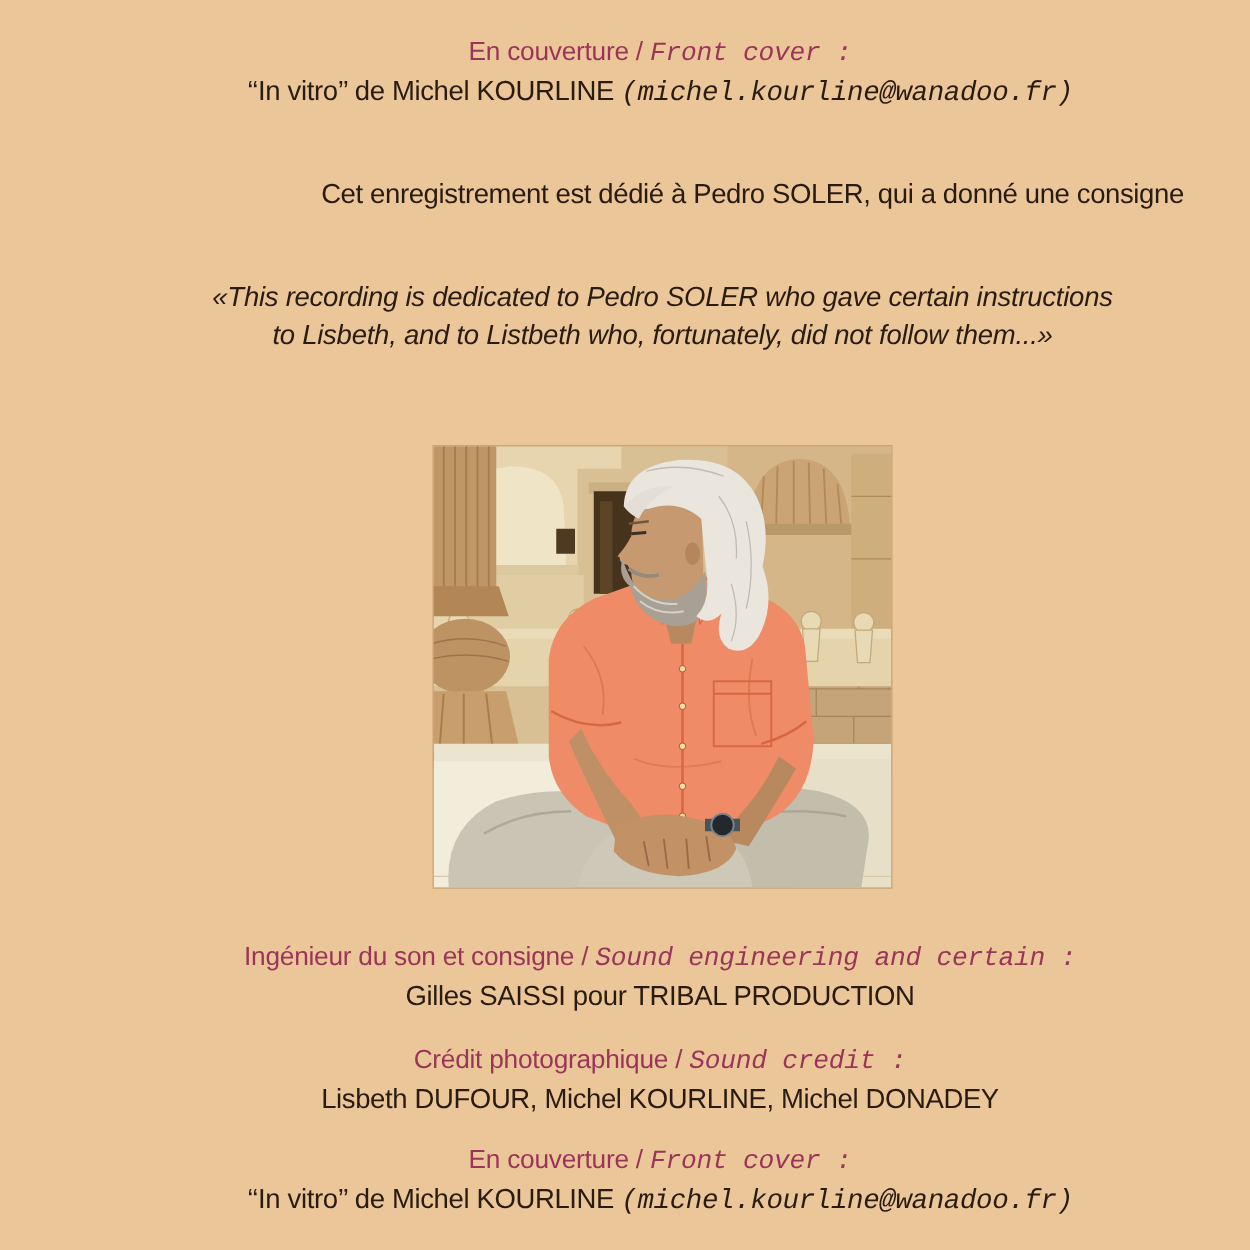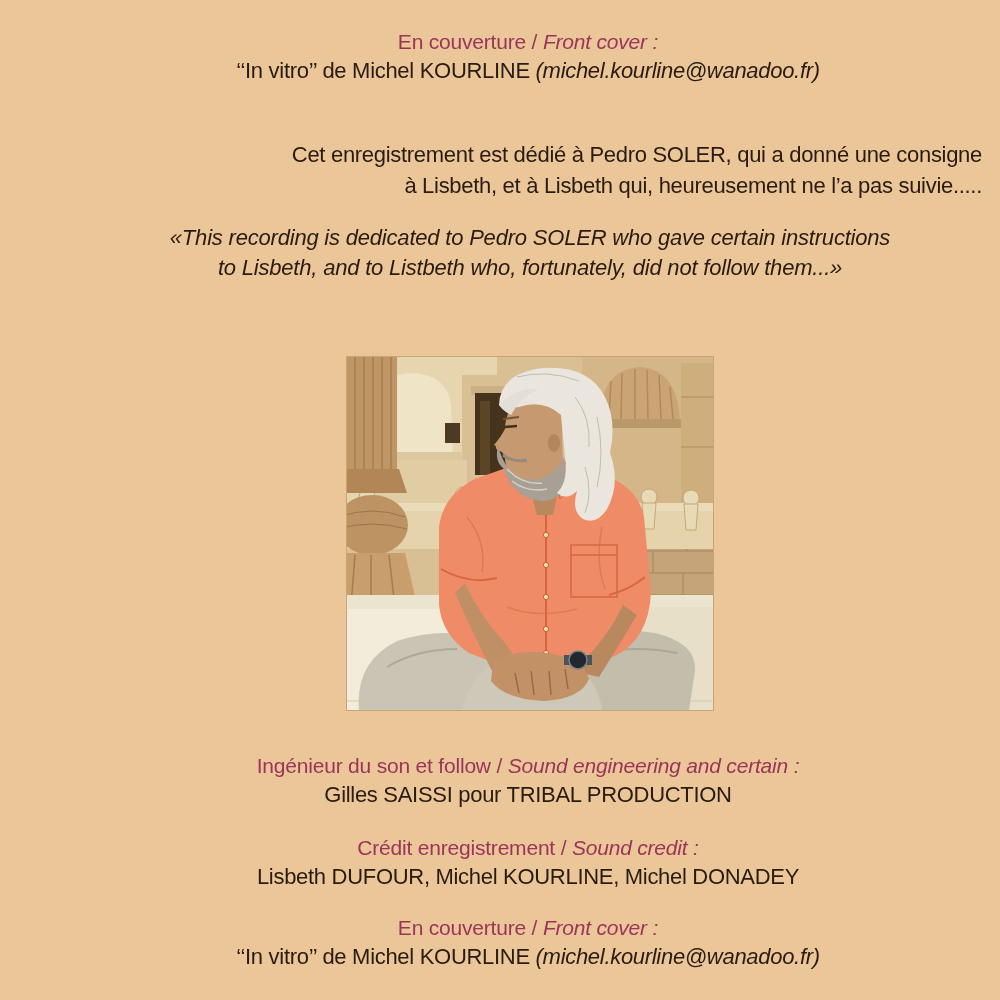--- a/index.html
+++ b/index.html
@@ -8,30 +8,30 @@
     background:#ebc699;
     font-family:"Liberation Sans", sans-serif;
   }
   .center {
     position:absolute; left:28px; width:1000px; text-align:center;
   }
   .heading {
     color:#9a3559; font-size:21px; line-height:25px; letter-spacing:-0.2px;
     font-weight:normal;
   }
-  .it { font-style:italic; }
+  .it { font-style:italic;font-family:Liberation Mono, monospace; }
   .bodyline {
     color:#2a1b10; font-size:22px; line-height:27px; letter-spacing:-0.3px;
     margin-top:3px;
   }
   .para {
     color:#2a1b10; font-size:22px; line-height:31px; letter-spacing:-0.3px;
   }
   .dedication-fr {
-    position:absolute; left:222px; top:139px; text-align:right; width:760px;
+    position:absolute; left:222px; top:139px; text-align:center; width:760px;
   }
   .dedication-en {
     position:absolute; left:30px; top:223px; width:1000px; text-align:center;
     font-style:italic; color:#2a1b10; font-size:22px; line-height:30px;
     letter-spacing:-0.2px;
   }
   .photo-frame {
     position:absolute; left:347px; top:357px; width:366px; height:353px;
     outline:1px solid rgba(140,100,55,0.35);
   }
@@ -48,21 +48,20 @@
   <div class="heading">
     <span>En couverture</span><span> / </span><span class="it">Front cover :</span>
   </div>
   <div class="bodyline">
     <span>‘‘In vitro’’ de Michel KOURLINE </span><span class="it">(michel.kourline@wanadoo.fr)</span>
   </div>
 </section>
 
 <section class="dedication-fr para">
   <div>Cet enregistrement est dédié à Pedro SOLER, qui a donné une consigne</div>
-  <div>à Lisbeth, et à  Lisbeth qui, heureusement ne l’a pas suivie.....</div>
 </section>
 
 <section class="dedication-en">
   <div>«This recording is dedicated to Pedro SOLER who gave certain instructions</div>
   <div>to Lisbeth, and to Listbeth who, fortunately, did not follow them...»</div>
 </section>
 
 <figure class="photo-frame" style="margin:0" role="img" aria-label="Michel Kourline, white-haired with a grey beard, wearing a salmon short-sleeved shirt and beige trousers, seated cross-legged with a wristwatch, in front of carved sandstone temple buildings with a dark doorway, domes and a balustrade">
   <svg viewBox="0 0 366 353" xmlns="http://www.w3.org/2000/svg">
 
@@ -211,28 +210,28 @@
         <path d="M228,40 Q244,60 242,90"></path>
         <path d="M250,60 Q258,96 250,130"></path>
         <path d="M238,110 Q246,136 238,156"></path>
       </g>
     </g>
   </svg>
 </figure>
 
 <section class="center sec-sound">
   <div class="heading">
-    <span>Ingénieur du son et follow</span><span> / </span><span class="it">Sound engineering and certain :</span>
+    <span>Ingénieur du son et consigne</span><span> / </span><span class="it">Sound engineering and certain :</span>
   </div>
   <div class="bodyline">Gilles SAISSI pour TRIBAL PRODUCTION</div>
 </section>
 
 <section class="center sec-photocred">
   <div class="heading">
-    <span>Crédit enregistrement</span><span> / </span><span class="it">Sound credit :</span>
+    <span>Crédit photographique</span><span> / </span><span class="it">Sound credit :</span>
   </div>
   <div class="bodyline">Lisbeth DUFOUR, Michel KOURLINE, Michel DONADEY</div>
 </section>
 
 <section class="center sec-bottom">
   <div class="heading">
     <span>En couverture</span><span> / </span><span class="it">Front cover :</span>
   </div>
   <div class="bodyline">
     <span>‘‘In vitro’’ de Michel KOURLINE </span><span class="it">(michel.kourline@wanadoo.fr)</span>

